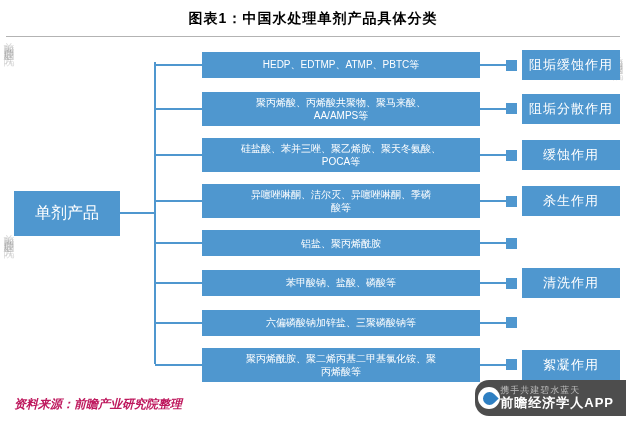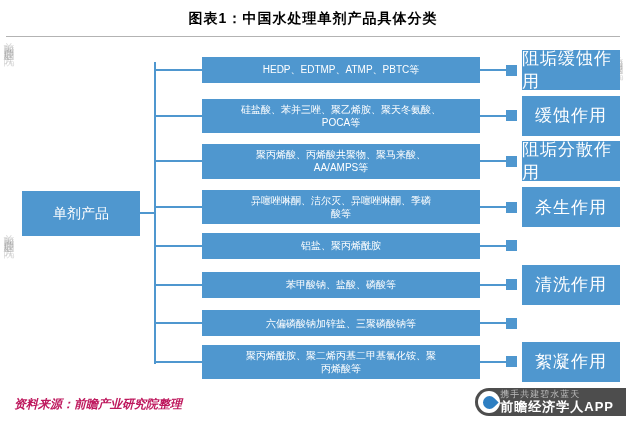--- a/index.html
+++ b/index.html
@@ -4,47 +4,47 @@
 <style>
   :root{ --blue:#4f97cf; }
   *{margin:0;padding:0;box-sizing:border-box;}
   body{font-family:"Liberation Sans","DejaVu Sans",sans-serif;background:#ffffff;}
   .canvas{position:relative;width:626px;height:428px;background:#ffffff;overflow:hidden;}
 
   .title{position:absolute;top:10px;left:0;width:100%;text-align:center;
          font-size:14px;font-weight:bold;color:#000000;letter-spacing:1px;}
   .title-rule{position:absolute;top:36px;left:6px;right:6px;border-top:1px solid #b3b3b3;}
 
-  .root-box{position:absolute;left:14px;top:191px;width:118px;height:45px;background:var(--blue);
-            color:#fff;font-size:14px;display:flex;align-items:center;justify-content:center;margin-left:8px;}
+  .root-box{position:absolute;left:14px;top:191px;width:106px;height:45px;background:var(--blue);
+            color:#fff;font-size:16px;display:flex;align-items:center;justify-content:center;}
   .root-connector{position:absolute;left:120px;top:212px;width:35px;height:2px;background:var(--blue);}
   .trunk{position:absolute;left:154px;top:62px;width:2px;height:302px;background:var(--blue);}
 
   .rows{position:absolute;left:155px;top:50px;width:465px;height:332px;
         display:flex;flex-direction:column;justify-content:space-between;}
   .row{display:flex;align-items:center;}
   .h-line{height:2px;background:var(--blue);flex:none;}
   .h1{width:47px;}
   .h2{width:26px;}
   .sq{width:11px;height:11px;background:var(--blue);flex:none;margin-right:5px;}
   .mid-box{width:278px;min-height:26px;background:var(--blue);color:#fff;font-size:10px;
            line-height:1.32;text-align:center;padding:4px 4px;flex:none;
            display:flex;flex-direction:column;justify-content:center;}
-  .right-box{width:98px;height:40px;background:var(--blue);color:#fff;font-size:17px;flex:none;
+  .right-box{width:98px;height:30px;background:var(--blue);color:#fff;font-size:13px;flex:none;
              display:flex;align-items:center;justify-content:center;letter-spacing:1px;}
 
   .source{position:absolute;left:14px;top:396px;font-size:12px;font-weight:bold;font-style:italic;color:#be185d;}
 
   .wm-side{position:absolute;writing-mode:vertical-rl;font-size:11px;color:rgba(120,120,120,0.28);
            letter-spacing:2px;user-select:none;}
   .wm-a{left:1px;top:34px;}
   .wm-b{left:1px;top:226px;}
   .wm-c{right:1px;top:48px;}
 
-  .wm-pill{position:absolute;right:0;bottom:12px;height:28px;background:rgba(38,38,38,0.82);
+  .wm-pill{position:absolute;right:0;bottom:12px;height:36px;background:rgba(38,38,38,0.82);
            border-radius:14px 0 0 14px;display:flex;align-items:center;
            padding:0 12px 0 3px;}
   .wm-logo{width:22px;height:22px;border-radius:50%;background:#fff;flex:none;
            display:flex;align-items:center;justify-content:center;}
   .wm-logo::after{content:"";width:13px;height:13px;background:#2e7fc2;
                   border-radius:50% 0 50% 50%;transform:rotate(45deg);}
   .wm-texts{display:flex;flex-direction:column;line-height:1.1;}
   .wm-slogan{font-size:9px;color:#bcbcbc;letter-spacing:1px;}
   .wm-app{font-size:13px;font-weight:bold;color:#ffffff;letter-spacing:1px;}
 </style>
@@ -70,36 +70,36 @@
         <div class="mid-box">
           <div>HEDP、EDTMP、ATMP、PBTC等</div>
         </div>
         <div class="h-line h2"></div>
         <div class="sq"></div>
         <div class="right-box">阻垢缓蚀作用</div>
       </div>
       <div class="row">
         <div class="h-line h1"></div>
         <div class="mid-box">
+          <div>聚丙烯酸、丙烯酸共聚物、聚马来酸、</div>
+          <div>AA/AMPS等</div>
+        </div>
+        <div class="h-line h2"></div>
+        <div class="sq"></div>
+        <div class="right-box">阻垢分散作用</div>
+      </div>
+      <div class="row">
+        <div class="h-line h1"></div>
+        <div class="mid-box">
           <div>硅盐酸、苯并三唑、聚乙烯胺、聚天冬氨酸、</div>
           <div>POCA等</div>
         </div>
         <div class="h-line h2"></div>
         <div class="sq"></div>
         <div class="right-box">缓蚀作用</div>
-      </div>
-      <div class="row">
-        <div class="h-line h1"></div>
-        <div class="mid-box">
-          <div>聚丙烯酸、丙烯酸共聚物、聚马来酸、</div>
-          <div>AA/AMPS等</div>
-        </div>
-        <div class="h-line h2"></div>
-        <div class="sq"></div>
-        <div class="right-box">阻垢分散作用</div>
       </div>
       <div class="row">
         <div class="h-line h1"></div>
         <div class="mid-box">
           <div>异噻唑啉酮、洁尔灭、异噻唑啉酮、季磷</div>
           <div>酸等</div>
         </div>
         <div class="h-line h2"></div>
         <div class="sq"></div>
         <div class="right-box">杀生作用</div>

